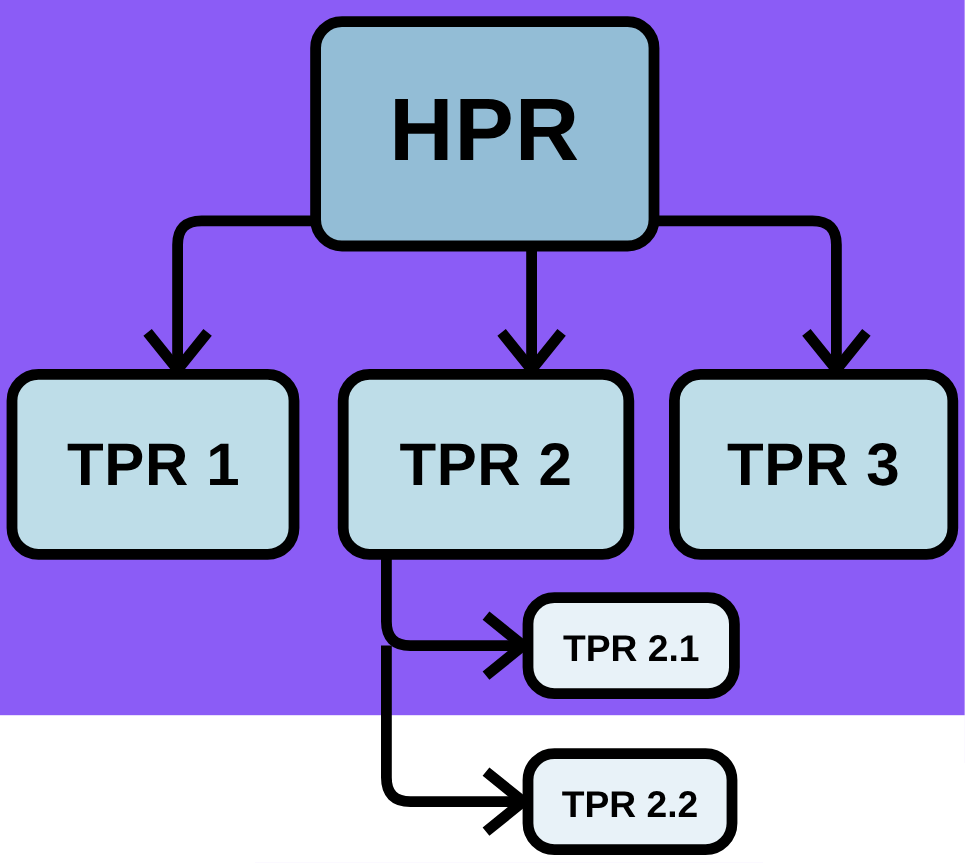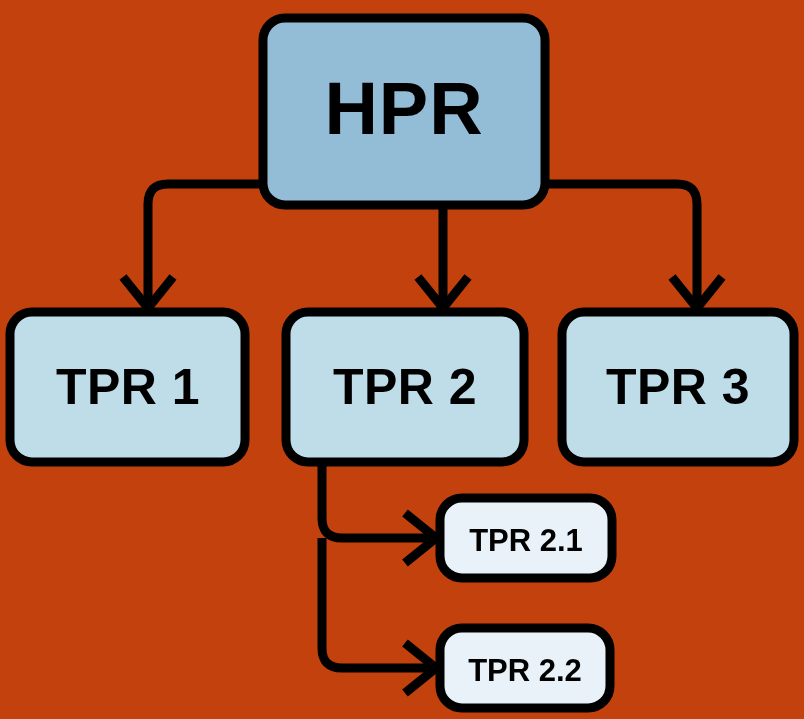--- a/index.html
+++ b/index.html
@@ -9,22 +9,22 @@
   }
   body {
     width: 804px;
     height: 719px;
     overflow: hidden;
     font-family: "Liberation Sans", sans-serif;
   }
   #diagram-root {
     position: relative;
     width: 804px;
-    height: 719px;
-    background: #c2410c;
+    height: 596px;
+    background: #8b5cf6;
   }
   svg#hierarchy-svg {
     display: block;
     width: 804px;
     height: 719px;
   }
   .node-box {
     stroke: #000000;
     stroke-width: 9;
   }

